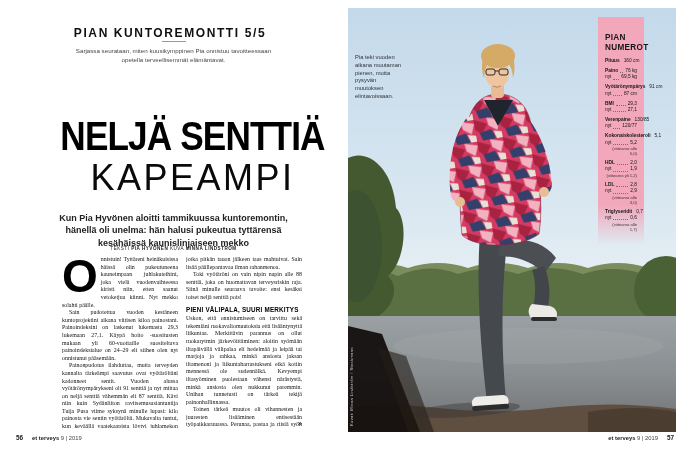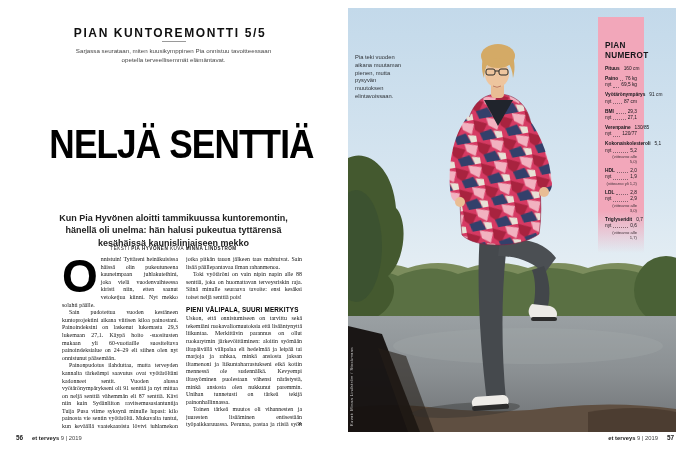--- a/index.html
+++ b/index.html
@@ -39,21 +39,21 @@
   .footer-left .pgnum{margin-right:9px;}
   .footer-right .pgnum{margin-left:9px;}
   .brand{font-weight:bold;}
   .issue{color:#444;}
   
   .photo{position:absolute;left:348px;top:8px;width:328px;height:424px;overflow:hidden;background:#d7e5f0;}
   .photo svg{position:absolute;left:0;top:0;}
   .photo-caption{position:absolute;left:7px;top:46px;width:47px;
        font-size:5.8px;line-height:7.8px;color:#2e3237;}
   .sidebar{position:absolute;left:250px;top:9px;width:46px;box-sizing:border-box;
-       padding:24px 7px 10px;color:#16161a;}
+       padding:16px 7px 10px;color:#16161a;}
   .sidebar-title{font-weight:bold;font-size:8.2px;line-height:9.5px;letter-spacing:.3px;
        margin-bottom:6px;width:50px;}
   .srow{margin-bottom:3.5px;}
   .sline{display:flex;align-items:flex-end;font-size:4.8px;line-height:6.4px;}
   .sline.main .slbl{font-weight:bold;}
   .slbl{white-space:nowrap;}
   .sdots{flex:1;border-bottom:1px dotted #8a6470;margin:0 2px 1px;}
   .sval{white-space:nowrap;}
   .sref{font-size:4.2px;text-align:right;color:#43333a;margin-top:.5px;line-height:5px;}
   .vcredit{position:absolute;left:1px;bottom:6px;writing-mode:vertical-rl;transform:rotate(180deg);
@@ -62,22 +62,23 @@
 </head>
 <body>
 
 <div class="spread">
 
   <div>
     <div class="kicker">PIAN KUNTOREMONTTI 5/5</div>
     <div class="kicker-rule"></div>
     <div class="series-intro">Sarjassa seurataan, miten kuusikymppinen Pia onnistuu tavoitteessaan opetella terveellisemmät elämäntavat.</div>
 
-    <h1 class="headline" style="margin:8px;font-weight:normal;">
+    <h1 class="headline" style="margin:0;font-weight:normal;padding-left:19px;">
       <span class="hl1">NELJÄ SENTTIÄ</span>
+      <span class="hl2">KAPEAMPI</span>
     </h1>
 
     <p class="standfirst">Kun Pia Hyvönen aloitti tammikuussa kuntoremontin, hänellä oli unelma: hän halusi pukeutua tyttärensä kesähäissä kaunislinjaiseen mekko</p>
 
     <p class="byline">
       <span>TEKSTI</span>
       <span class="b">PIA HYVÖNEN</span>
       <span>KUVA</span>
       <span class="b">MINNA LINDSTRÖM</span>
     </p>

